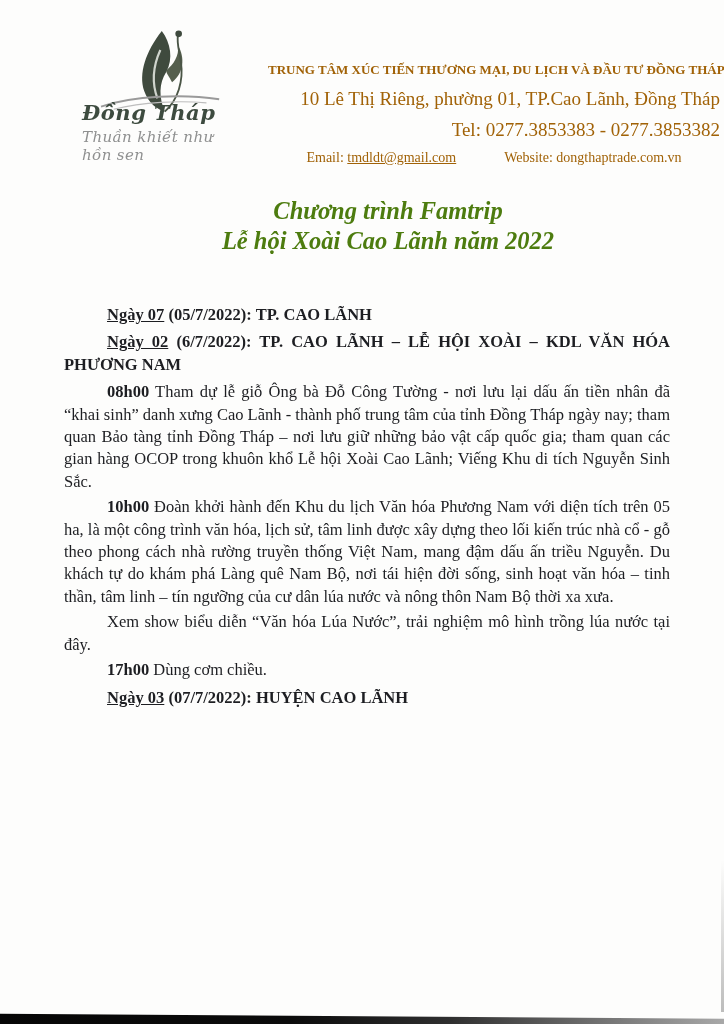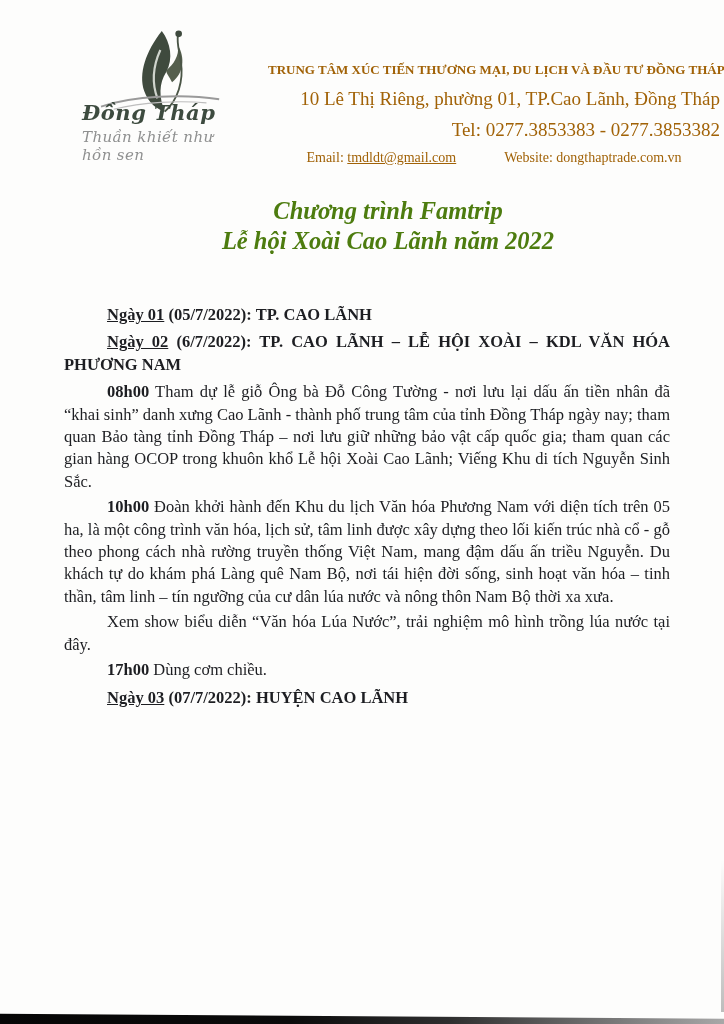--- a/index.html
+++ b/index.html
@@ -108,21 +108,21 @@
       </span>
     </div>
   </div>
 
   <div class="doc-title">
     <div>Chương trình Famtrip</div>
     <div>Lễ hội Xoài Cao Lãnh năm 2022</div>
   </div>
 
   <div class="doc-body">
-      <p class="heading"><span class="u">Ngày 01</span><span> (05/7/2022): TP. CAO LÃNH</span></p>
+      <p class="heading"><span class="u">Ngày 07</span><span> (05/7/2022): TP. CAO LÃNH</span></p>
       <p class="heading"><span class="u">Ngày 02</span><span> (6/7/2022): TP. CAO LÃNH – LỄ HỘI XOÀI – KDL VĂN HÓA PHƯƠNG NAM</span></p>
       <p class="para"><b>08h00</b><span> Tham dự lễ giỗ Ông bà Đỗ Công Tường - nơi lưu lại dấu ấn tiền nhân đã “khai sinh” danh xưng Cao Lãnh - thành phố trung tâm của tỉnh Đồng Tháp ngày nay; tham quan Bảo tàng tỉnh Đồng Tháp – nơi lưu giữ những bảo vật cấp quốc gia; tham quan các gian hàng OCOP trong khuôn khổ Lễ hội Xoài Cao Lãnh; Viếng Khu di tích Nguyễn Sinh Sắc.</span></p>
       <p class="para"><b>10h00</b><span> Đoàn khởi hành đến Khu du lịch Văn hóa Phương Nam với diện tích trên 05 ha, là một công trình văn hóa, lịch sử, tâm linh được xây dựng theo lối kiến trúc nhà cổ - gỗ theo phong cách nhà rường truyền thống Việt Nam, mang đậm dấu ấn triều Nguyễn. Du khách tự do khám phá Làng quê Nam Bộ, nơi tái hiện đời sống, sinh hoạt văn hóa – tinh thần, tâm linh – tín ngưỡng của cư dân lúa nước và nông thôn Nam Bộ thời xa xưa.</span></p>
       <p class="para"><span>Xem show biểu diễn “Văn hóa Lúa Nước”, trải nghiệm mô hình trồng lúa nước tại đây.</span></p>
       <p class="para"><b>17h00</b><span> Dùng cơm chiều.</span></p>
       <p class="heading"><span class="u">Ngày 03</span><span> (07/7/2022): HUYỆN CAO LÃNH</span></p>
     </div>
 
   <div class="scan-right"></div>
   <div class="scan-bottom"></div>

